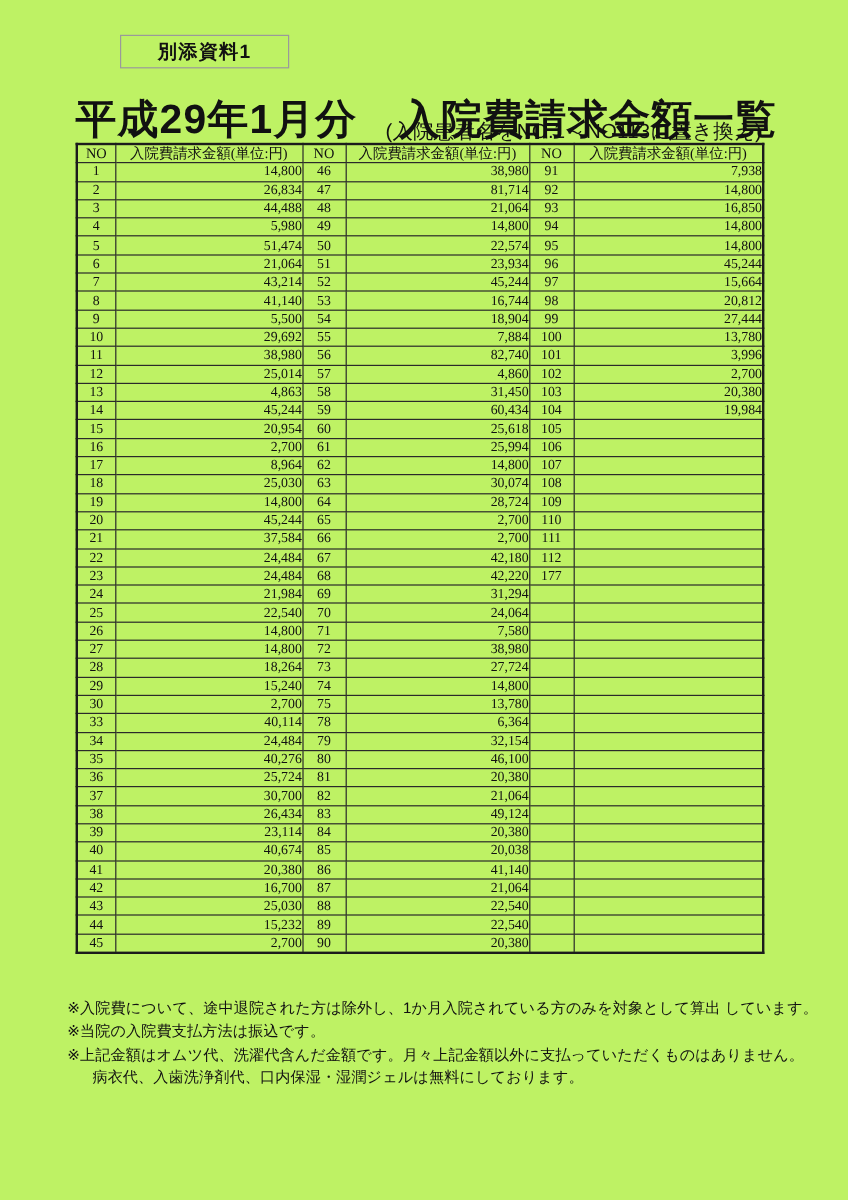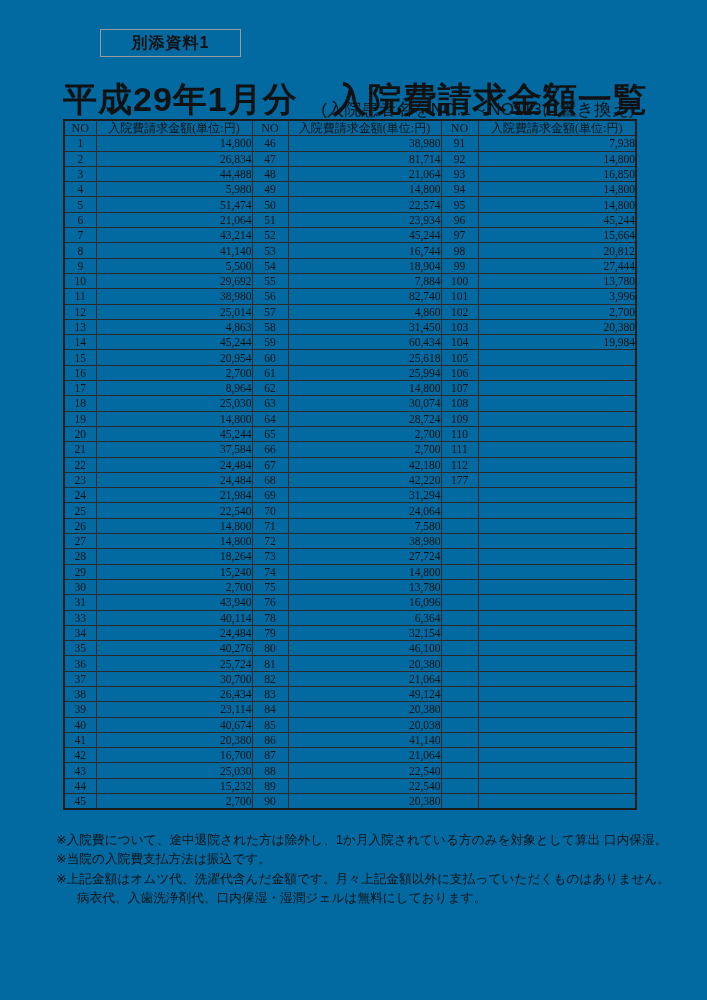--- a/index.html
+++ b/index.html
@@ -1,17 +1,17 @@
 <!DOCTYPE html>
 <html lang="ja"><head>
 <meta charset="utf-8">
 <style>
   html,body{margin:0;padding:0;background:#e8e8e8;}
   .page{
-    position:relative;width:707px;height:1000px;background:#0369a1;
+    position:relative;width:707px;height:1000px;background:#bef264;
     margin:0 auto;overflow:hidden;
     font-family:"Liberation Sans","DejaVu Sans",sans-serif;
     color:#111;
   }
   .doc-label-box{
     position:absolute;left:100px;top:29px;width:139px;height:26px;
     border:1px solid #9a9a9a;
     display:flex;align-items:center;justify-content:center;
     font-size:16px;font-weight:bold;letter-spacing:1px;
   }
@@ -318,28 +318,20 @@
           </tr>
           <tr>
             <td class="no-cell">30</td>
             <td class="amt-cell">2,700</td>
             <td class="no-cell">75</td>
             <td class="amt-cell">13,780</td>
             <td class="no-cell"></td>
             <td class="amt-cell"></td>
           </tr>
           <tr>
-            <td class="no-cell">31</td>
-            <td class="amt-cell">43,940</td>
-            <td class="no-cell">76</td>
-            <td class="amt-cell">16,096</td>
-            <td class="no-cell"></td>
-            <td class="amt-cell"></td>
-          </tr>
-          <tr>
             <td class="no-cell">33</td>
             <td class="amt-cell">40,114</td>
             <td class="no-cell">78</td>
             <td class="amt-cell">6,364</td>
             <td class="no-cell"></td>
             <td class="amt-cell"></td>
           </tr>
           <tr>
             <td class="no-cell">34</td>
             <td class="amt-cell">24,484</td>
@@ -434,19 +426,19 @@
             <td class="no-cell">90</td>
             <td class="amt-cell">20,380</td>
             <td class="no-cell"></td>
             <td class="amt-cell"></td>
           </tr>
         </tbody>
     </table>
   </div>
 
   <div class="footnotes">
-      <div class="footnote-line">※入院費について、途中退院された方は除外し、1か月入院されている方のみを対象として算出 口内保湿。</div>
+      <div class="footnote-line">※入院費について、途中退院された方は除外し、1か月入院されている方のみを対象として算出 しています。</div>
       <div class="footnote-line">※当院の入院費支払方法は振込です。</div>
       <div class="footnote-line">※上記金額はオムツ代、洗濯代含んだ金額です。月々上記金額以外に支払っていただくものはありません。</div>
       <div class="footnote-line indent">病衣代、入歯洗浄剤代、口内保湿・湿潤ジェルは無料にしております。</div>
     </div>
 
 </div>
 
 </body></html>

